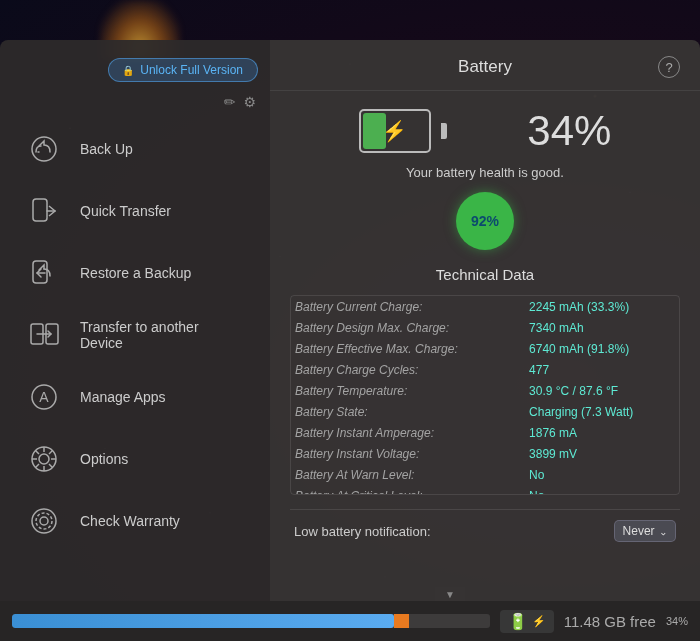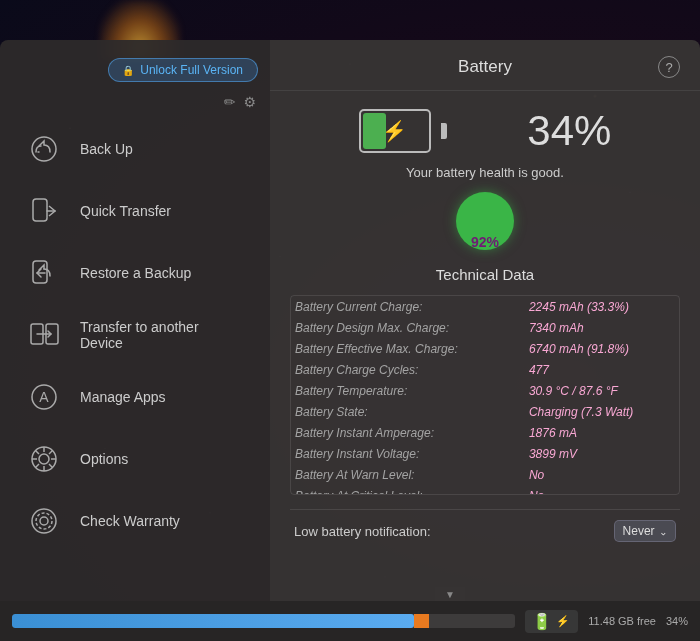--- a/index.html
+++ b/index.html
@@ -244,23 +244,23 @@
       font-size: 13px;
       margin-bottom: 12px;
     }
 
     .health-circle {
       width: 58px;
       height: 58px;
       border-radius: 50%;
       background: #3ab547;
       display: flex;
-      align-items: flex-end;
+      align-items: center;
       justify-content: center;
-      color: #701a75;
+      color: #0c4a6e;
       font-size: 14px;
       font-weight: 600;
       margin: 0 auto 16px;
       box-shadow: 0 0 12px rgba(58, 181, 71, 0.5);
     }
 
     .section-title {
       text-align: center;
       color: #ddd;
       font-size: 15px;
@@ -277,22 +277,21 @@
     .tech-table tr td {
       padding: 3.5px 4px;
       color: #ccc;
     }
     .tech-table tr td:first-child {
       color: #a3a3a3;
       white-space: nowrap;
       font-style: italic;
     }
     .tech-table tr td:last-child {
-      color: #f9a8d4;
-      font-style: italic;
+      color: #5eead4;
     }
     .tech-table-wrapper {
       border: 1px solid rgba(255,255,255,0.1);
       border-radius: 4px;
       overflow: hidden;
       margin-bottom: 14px;
       position: relative;
       max-height: 200px;
       overflow-y: auto;
     }
@@ -376,21 +375,21 @@
       display: flex;
       align-items: center;
       gap: 4px;
       background: rgba(60,60,60,0.8);
       border-radius: 4px;
       padding: 2px 8px;
     }
 
     .storage-text {
       color: #aaa;
-      font-size: 11px;
+      font-size: 15px;
       white-space: nowrap;
       text-align: right;
     }
     .storage-percent {
       color: #aaa;
       font-size: 11px;
     }
 
     
     .panel-content::-webkit-scrollbar {

